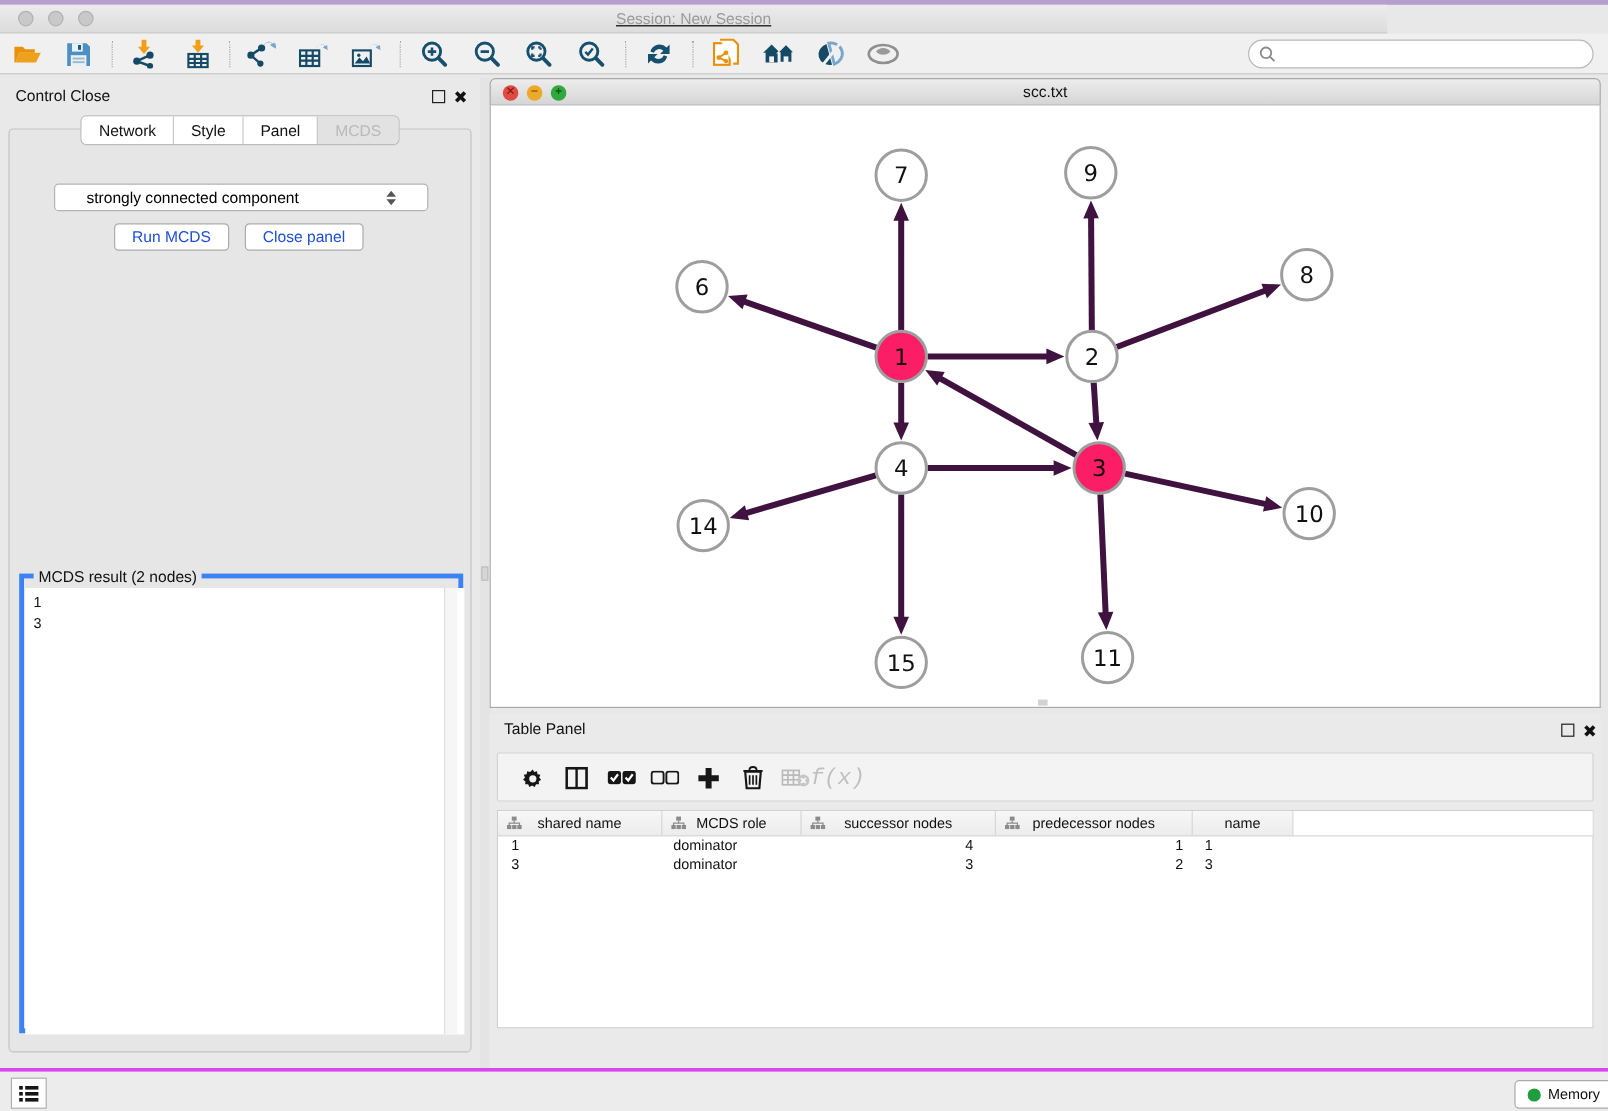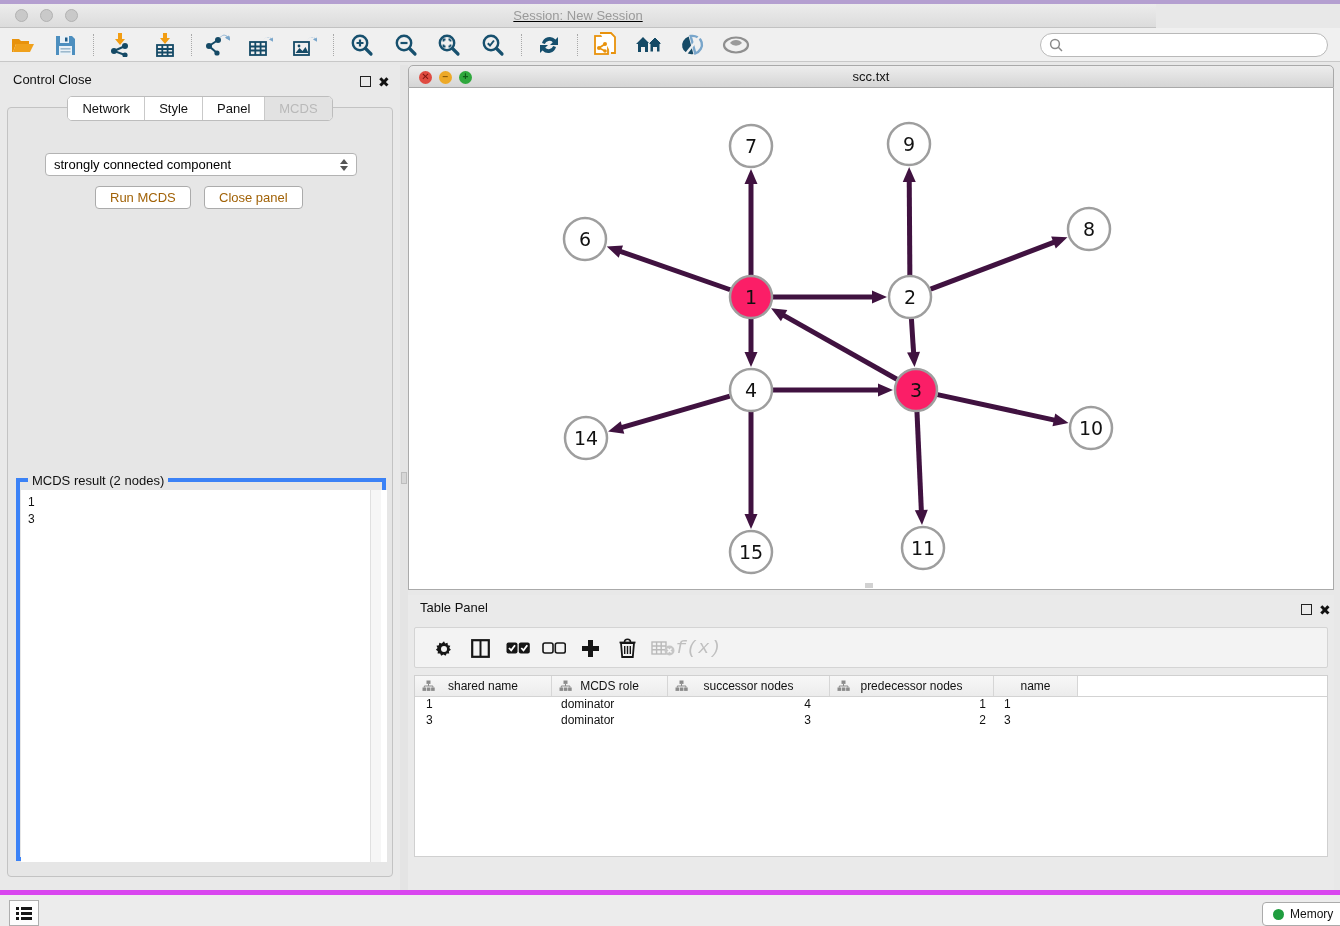--- a/index.html
+++ b/index.html
@@ -24,25 +24,25 @@
   #cp-title { left:13px; top:7px; font-size:13px; color:#111; }
   .panel-float { width:11px; height:11px; border:1.5px solid #222; display:inline-block; }
   .panel-close { font-size:14px; font-weight:bold; color:#111; line-height:11px; }
   #cp-tabs { left:0; top:31px; width:400px; text-align:center; z-index:3; }
   .seg { display:inline-flex; border:1px solid #bdbdbd; border-radius:5px; overflow:hidden; background:#fff; }
   .seg button { border:none; background:#fff; font-size:13px; padding:4px 14px; border-left:1px solid #c9c9c9; color:#111; cursor:pointer; }
   .seg button:first-child { border-left:none; }
   .seg button.inactive-look { background:#e2e2e2; color:#b9b9b9; }
   #cp-content { left:7px; top:42px; width:386px; height:770px; background:#e6e6e6; border:1px solid #c3c3c3; border-radius:4px; }
   #opt-label { width:100%; text-align:center; top:22px; font-size:13px; color:#111; }
-  #opt-select { left:37px; top:45px; width:312px; height:23px; background:#fff; border:1px solid #b3b3b3; border-radius:4px; font-size:13px; display:flex; align-items:center; padding:0 8px; cursor:pointer; }
+  #opt-select { left:37px; top:45px; width:312px; height:23px; background:#fff; border:1px solid #b3b3b3; border-radius:4px; font-size:13px; display:flex; align-items:center; padding:0 26px; cursor:pointer; }
   #opt-select .chevrons { margin-left:auto; display:flex; flex-direction:column; gap:2px; }
   .chev-up { width:0;height:0;border-left:4px solid transparent;border-right:4px solid transparent;border-bottom:5px solid #555; }
   .chev-dn { width:0;height:0;border-left:4px solid transparent;border-right:4px solid transparent;border-top:5px solid #555; }
-  .cp-btn { position:absolute; top:78px; height:23px; background:#fff; border:1px solid #ababab; border-radius:4px; font-size:13px; color:#a16207; cursor:pointer; padding:0 14px; }
+  .cp-btn { position:absolute; top:78px; height:23px; background:#fff; border:1px solid #ababab; border-radius:4px; font-size:13px; color:#1d4ed8; cursor:pointer; padding:0 14px; }
   #mcds-fieldset { left:8px; top:370px; width:370px; height:383px; border:4px solid #3b82f6; }
   #mcds-legend { left:8px; top:-9px; background:#e6e6e6; padding:0 4px; font-size:13px; color:#111; }
   #mcds-textarea { left:1px; top:8px; width:366px; height:372px; background:#fff; font-size:12px; color:#111; padding:4px 0 0 7px; line-height:17px; white-space:pre; }
   #mcds-scroll { right:1px; top:8px; width:11px; height:372px; background:#f6f6f6; border-left:1px solid #e0e0e0; }
 
   
   #v-splitter { left:400px; top:65px; width:8px; height:825px; background:#e4e4e4; }
   #v-grip { left:1px; top:407px; width:6px; height:12px; background:#d6d6d6; border:1px solid #bdbdbd; }
 
   
@@ -64,21 +64,21 @@
   .th .tree-ic { position:absolute; left:7px; top:4px; }
   .tr { display:flex; height:16px; font-size:12px; color:#111; }
   .td { overflow:hidden; white-space:nowrap; }
   #tp-tabs { left:0; top:268px; width:926px; text-align:center; }
   .seg2 { display:inline-flex; border:1px solid #b9b9b9; border-radius:6px; overflow:hidden; background:#fff; }
   .seg2 button { border:none; background:#fff; font-size:13px; padding:4px 13px; border-left:1px solid #c4c4c4; color:#111; cursor:pointer; }
   .seg2 button:first-child { border-left:none; }
   .seg2 button.disabled-look { background:#e3e3e3; color:#bcbcbc; }
 
   
-  #statusbar { left:0; top:890px; width:1340px; height:36px; background:#ececec; border-top:5px solid #d946ef; }
+  #statusbar { left:0; top:890px; width:1340px; height:36px; background:#ececec; border-top:3px solid #d946ef; }
   #list-btn { left:9px; top:5px; width:30px; height:26px; background:#fdfdfd; border:1px solid #aeaeae; display:flex; align-items:center; justify-content:center; cursor:pointer; }
   #memory-btn { left:1262px; top:7px; height:24px; background:#fff; border:1px solid #ababab; border-radius:4px; display:flex; align-items:center; gap:6px; padding:0 10px; font-size:12px; color:#111; cursor:pointer; }
   #memory-dot { width:11px; height:11px; border-radius:50%; background:#1f9d3f; }
   .grayed { opacity:.42; }
 </style>
 </head>
 <body>
 
 <div id="desktop-strip" class="abs"></div>
 <div id="titlebar" class="abs">

